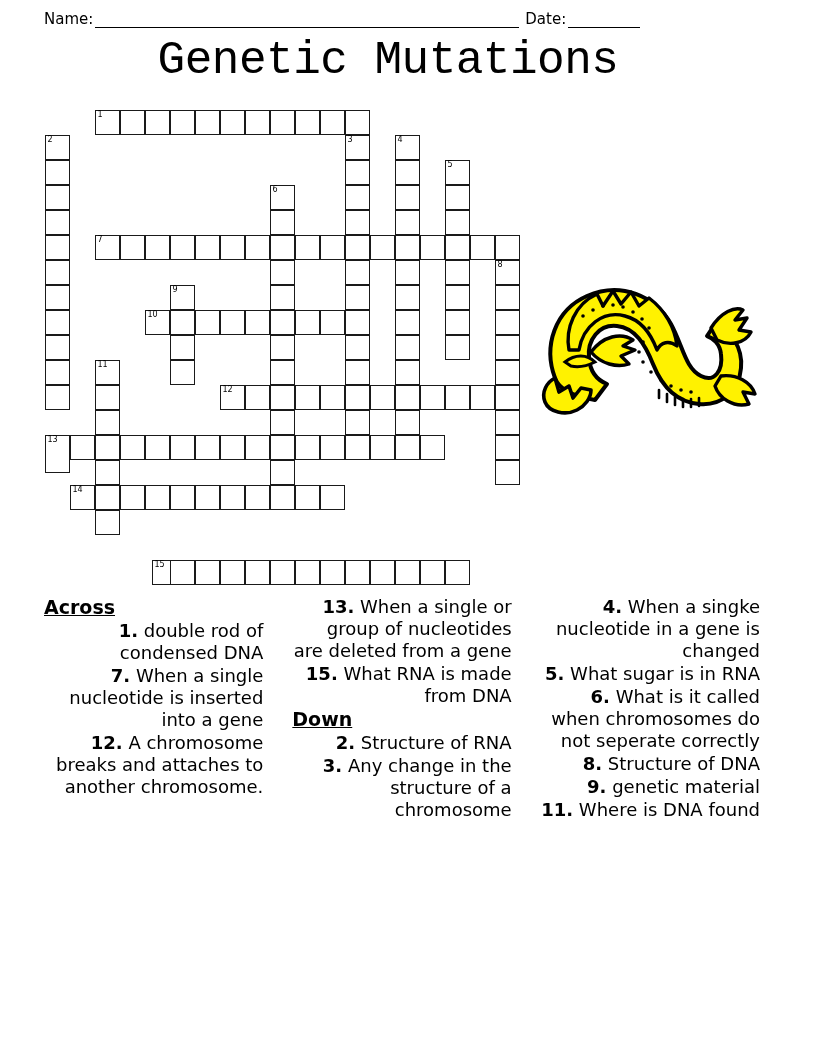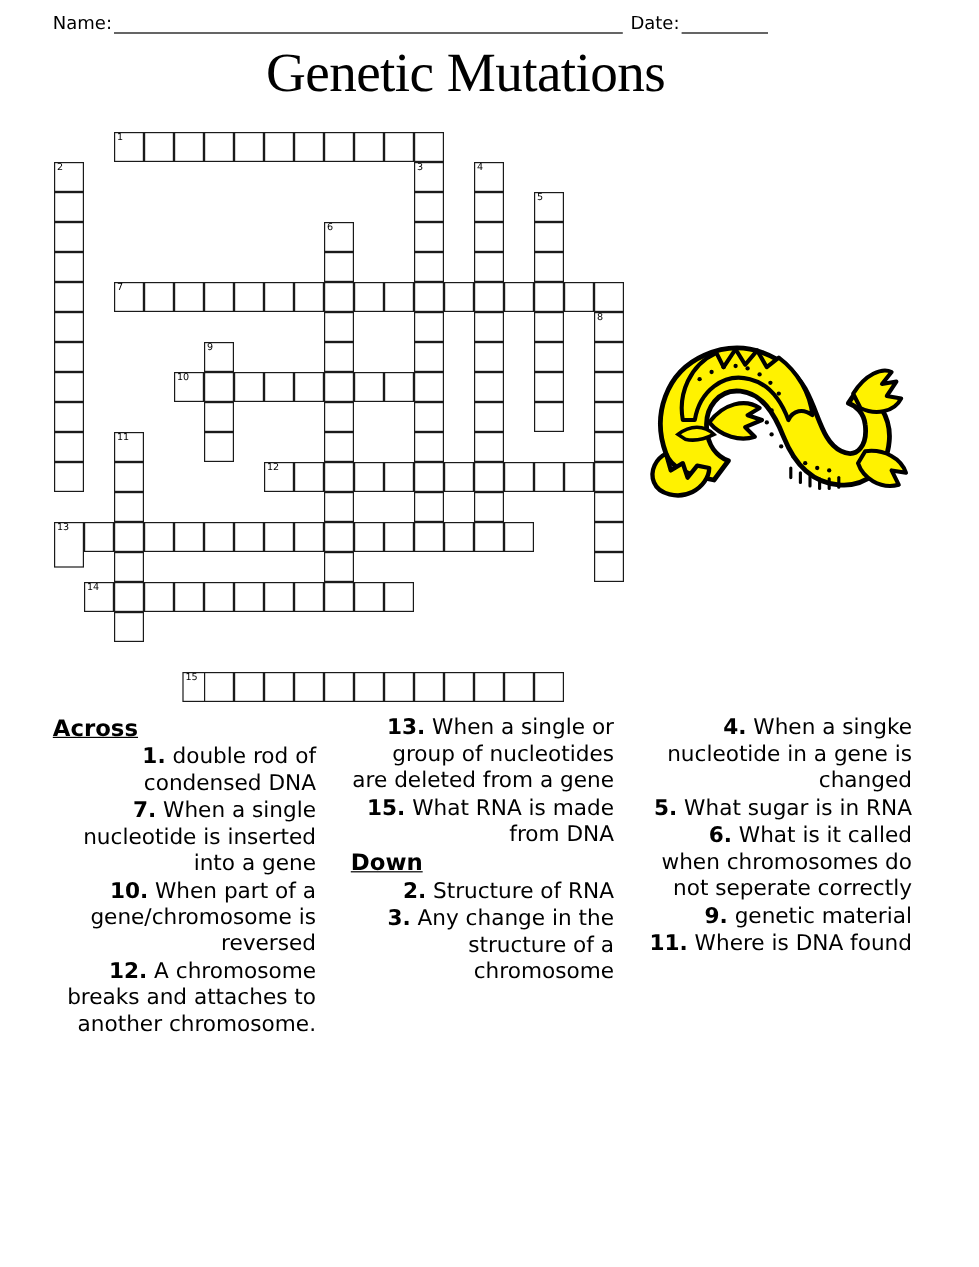--- a/index.html
+++ b/index.html
@@ -38,21 +38,21 @@
   .rule-name { width: 424px; }
   .rule-date { width: 72px; margin-right: 0; }
 
   
   .title {
     position: absolute;
     left: 0; top: 36px;
     width: 776px;
     text-align: center;
     font-size: 46px;
-    font-family: Liberation Serif, serif;
+    font-family: Liberation Mono, monospace;
     font-weight: 400;
     letter-spacing: -0.5px;
     line-height: 1.1;
   }
 
   
   #grid {
     position: absolute;
     left: 0; top: 0;
     width: 816px;
@@ -369,32 +369,32 @@
       </g>
     </g>
   </svg>
 </div>
 
 <div class="clues">
   <div class="clue-col">
     <div class="section-head">Across</div>
     <div class="clue"><b>1.</b><span> double rod of condensed DNA</span></div>
     <div class="clue"><b>7.</b><span> When a single nucleotide is inserted into a gene</span></div>
-    <div class="clue"><b>10.</b><span> When part of a gene/chromosome is reversed</span></div>
     <div class="clue"><b>12.</b><span> A chromosome breaks and attaches to another chromosome.</span></div>
   </div>
 
   <div class="clue-col">
     <div class="clue"><b>13.</b><span> When a single or group of nucleotides are deleted from a gene</span></div>
     <div class="clue"><b>15.</b><span> What RNA is made from DNA</span></div>
     <div class="section-head">Down</div>
     <div class="clue"><b>2.</b><span> Structure of RNA</span></div>
     <div class="clue"><b>3.</b><span> Any change in the structure of a chromosome</span></div>
   </div>
 
   <div class="clue-col">
     <div class="clue"><b>4.</b><span> When a singke nucleotide in a gene is changed</span></div>
     <div class="clue"><b>5.</b><span> What sugar is in RNA</span></div>
     <div class="clue"><b>6.</b><span> What is it called when chromosomes do not seperate correctly</span></div>
+    <div class="clue"><b>8.</b><span> Structure of DNA</span></div>
     <div class="clue"><b>9.</b><span> genetic material</span></div>
     <div class="clue"><b>11.</b><span> Where is DNA found</span></div>
   </div>
 </div>
 
 </body></html>

